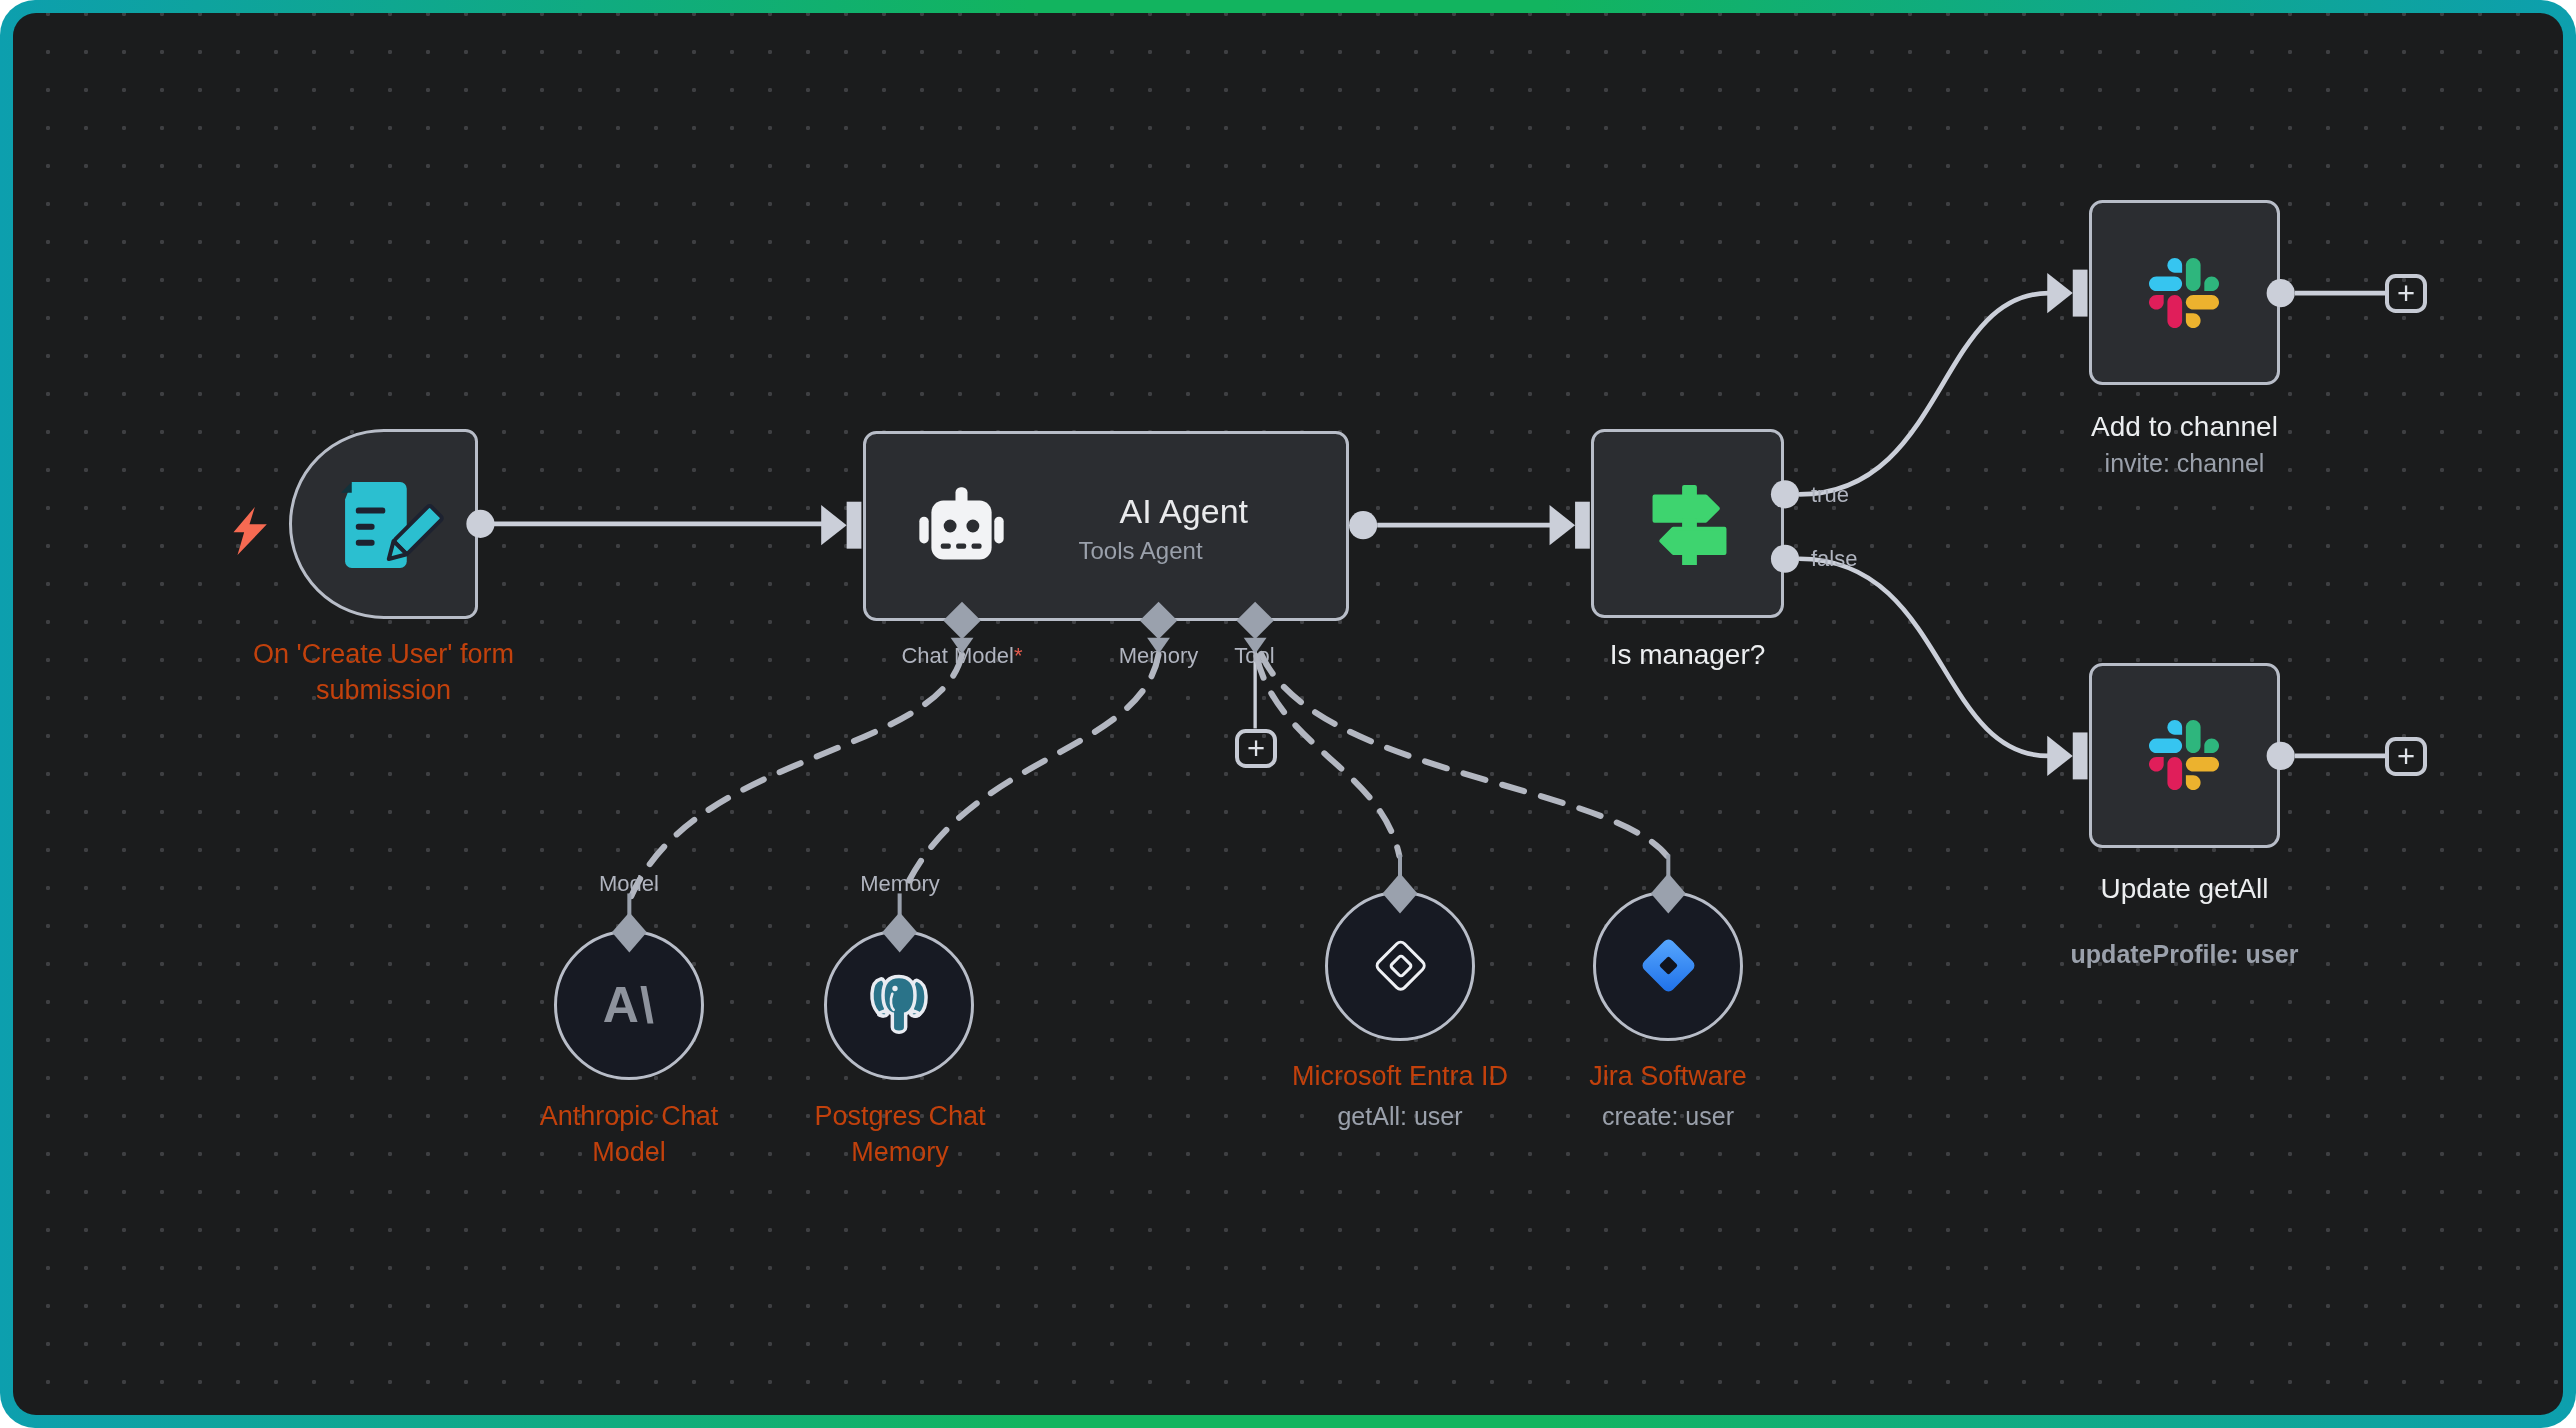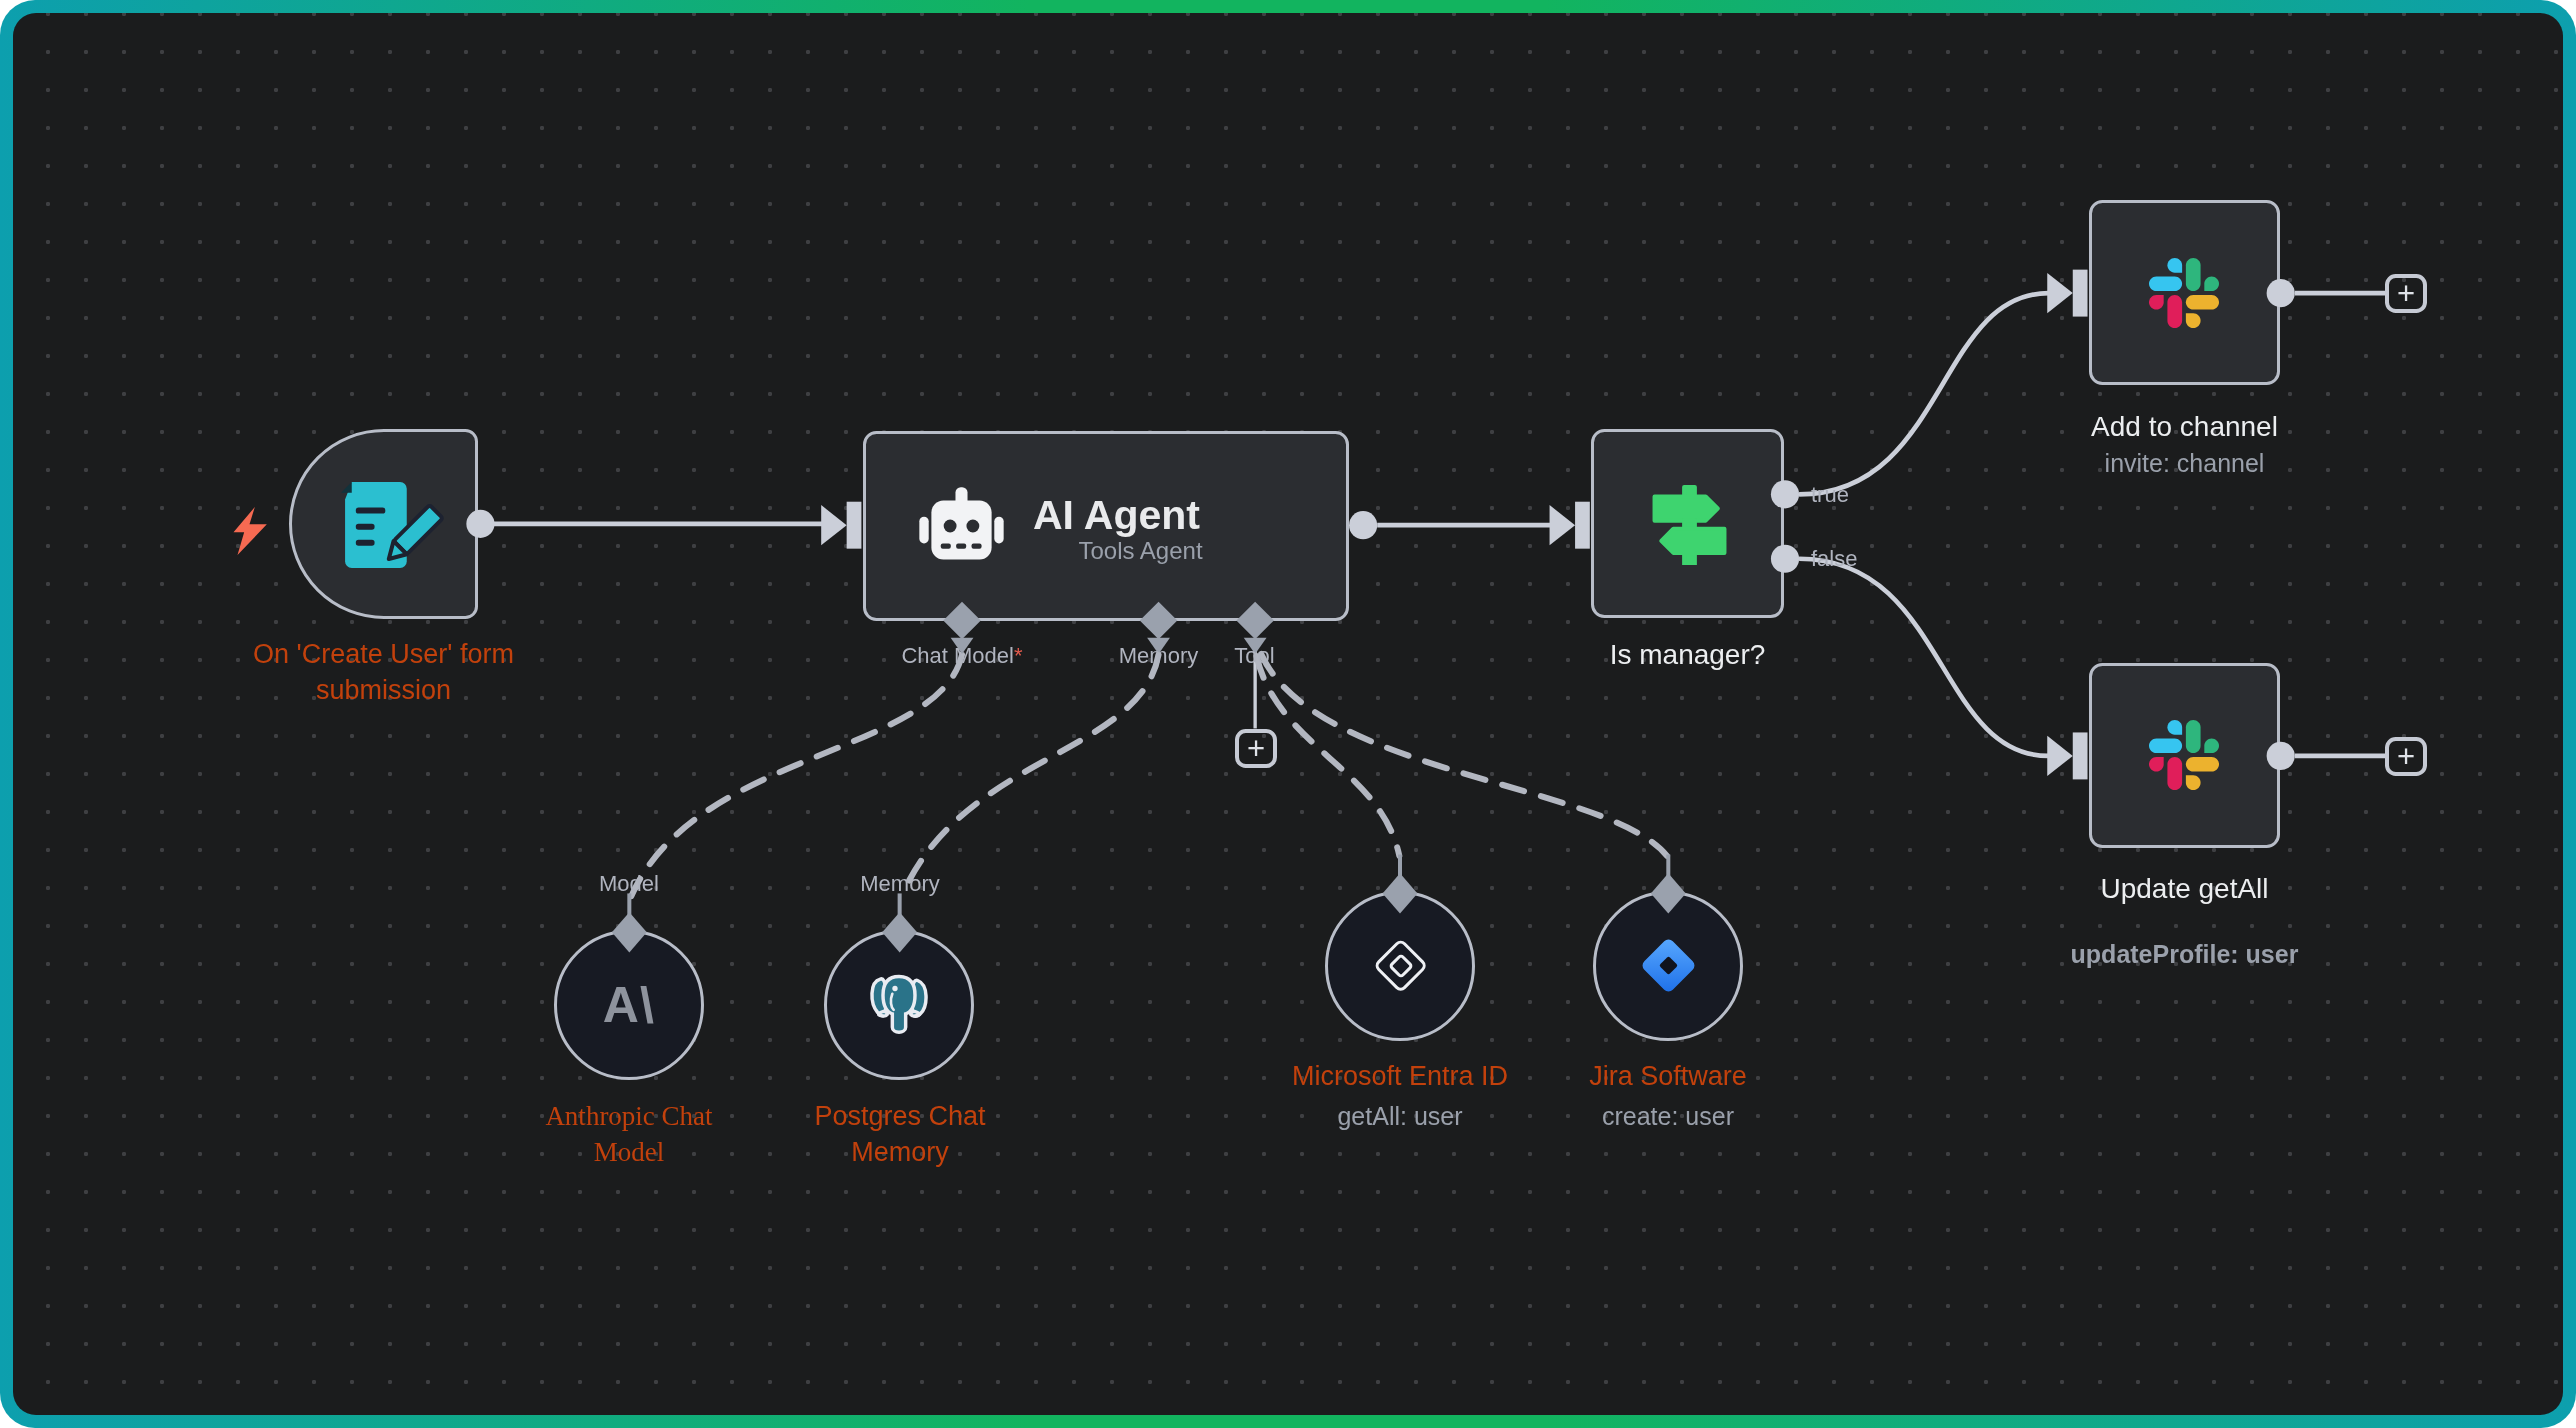--- a/index.html
+++ b/index.html
@@ -13,21 +13,21 @@
     background-size:38px 38px;background-position:16px 20px;}
   .abs{position:absolute;}
   svg.layer{position:absolute;left:0;top:0;width:2576px;height:1428px;pointer-events:none;}
   .node{position:absolute;background:#2b2d31;border:3.4px solid #b8bdc8;border-radius:13.4px;box-sizing:border-box;}
   .circle-node{position:absolute;background:#171a23;border:3.4px solid #b8bdc8;border-radius:50%;box-sizing:border-box;}
   .node-label{position:absolute;color:#c2410c;font-size:27px;line-height:1.32;text-align:center;}
   .big-label{position:absolute;color:#eceef0;font-size:28px;text-align:center;}
   .sub-label{position:absolute;color:#9aa0ab;font-size:25px;text-align:center;}
   .port-label{position:absolute;color:#b0b4bf;font-size:22px;text-align:center;white-space:nowrap;}
   .req{color:#e25a4c;}
-  .agent-title{position:absolute;color:#e9eaec;font-size:41px;font-weight:700;text-align:left;}
+  .agent-title{position:absolute;color:#e9eaec;font-size:34px;font-weight:400;text-align:right;}
   .agent-sub{position:absolute;color:#9aa0ab;font-size:24px;text-align:center;}
   .plus-btn{position:absolute;width:42px;height:39px;border:4px solid #c6cad4;border-radius:10.7px;
     box-sizing:border-box;display:flex;align-items:center;justify-content:center;
     color:#dfe2e8;font-size:31px;font-weight:500;line-height:1;}
   .icon-wrap{position:absolute;pointer-events:none;}
 </style>
 </head>
 <body>
 
 <div id="stage">
@@ -268,21 +268,21 @@
 
   <div class="big-label" style="left:2057px;top:411px;width:255px;">Add to channel</div>
   <div class="sub-label" style="left:2057px;top:449px;width:255px;">invite: channel</div>
 
   <div class="big-label" style="left:2057px;top:873px;width:255px;">Update getAll</div>
   <div class="sub-label" style="left:2057px;top:940px;width:255px;font-weight:bold;">updateProfile: user</div>
 
   <div class="port-label" style="left:562px;top:871px;width:134px;">Model</div>
   <div class="port-label" style="left:833px;top:871px;width:134px;">Memory</div>
 
-  <div class="node-label" style="left:515px;top:1099px;width:228px;font-family:Liberation Serif, serif;">Anthropic Chat Model</div>
+  <div class="node-label" style="left:515px;top:1099px;width:228px;">Anthropic Chat Model</div>
   <div class="node-label" style="left:786px;top:1099px;width:228px;">Postgres Chat Memory</div>
 
   <div class="node-label" style="left:1266px;top:1059px;width:268px;white-space:nowrap;">Microsoft Entra ID</div>
   <div class="sub-label" style="left:1266px;top:1102px;width:268px;">getAll: user</div>
 
   <div class="node-label" style="left:1534px;top:1059px;width:268px;white-space:nowrap;">Jira Software</div>
   <div class="sub-label" style="left:1534px;top:1102px;width:268px;text-align:center;">create: user</div>
 </div>
 
 

